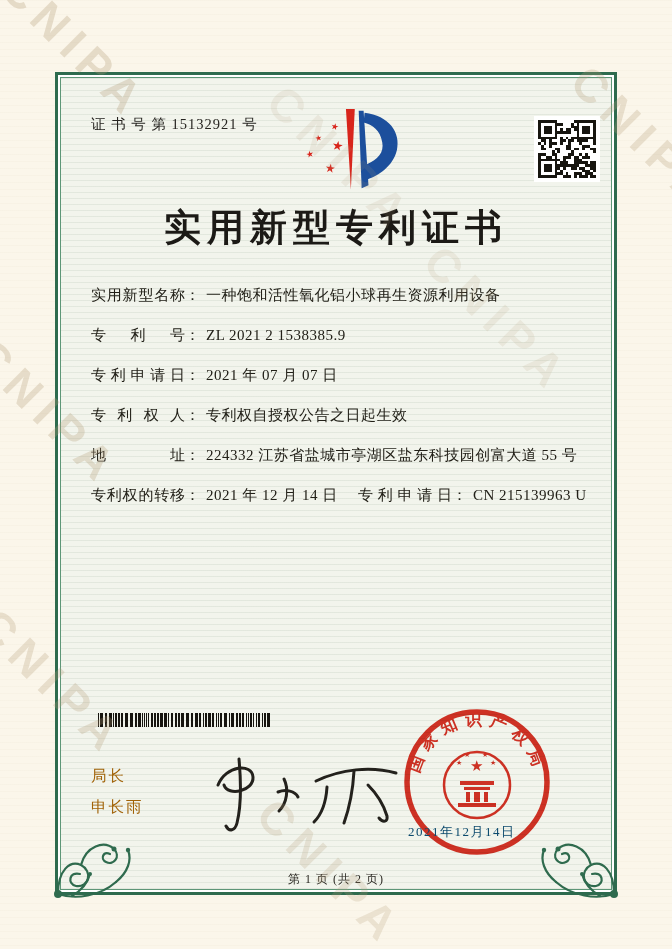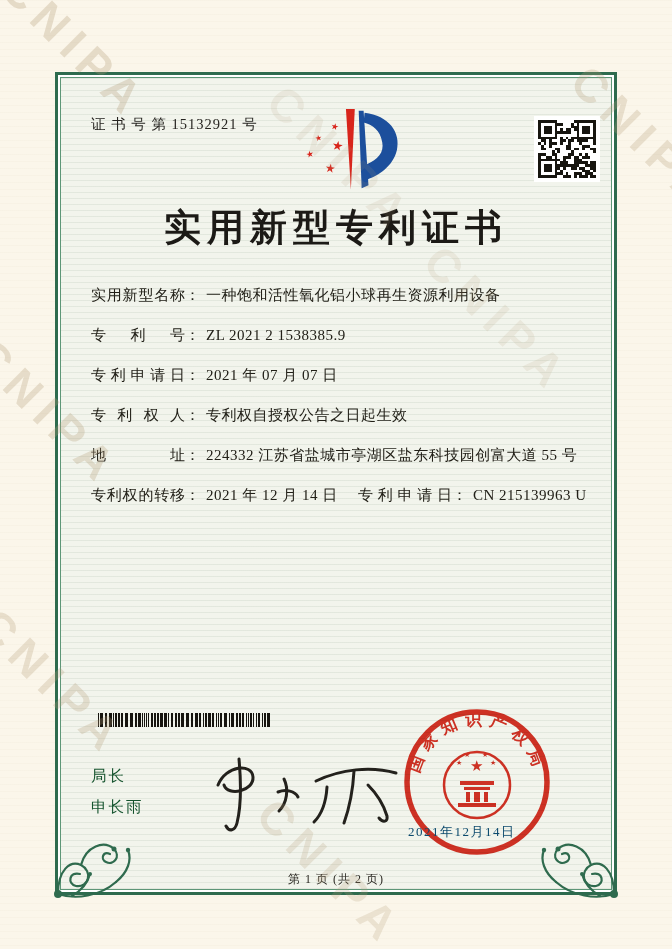--- a/index.html
+++ b/index.html
@@ -39,21 +39,21 @@
   .grant-pair2{position:absolute;left:267px;top:0;}
   
   .paras{position:absolute;left:31px;top:481px;width:502px;font-size:13.5px;line-height:22.4px;
       text-align:justify;color:#26231d;}
   .para{text-indent:2em;letter-spacing:0.4px;}
   
   .barcode{position:absolute;left:40px;top:638px;width:176px;height:14px;font-size:0;white-space:nowrap;overflow:hidden;}
   .barcode span{display:inline-block;height:100%;}
   
   .sig-titles{position:absolute;left:33px;top:685px;font-size:15.5px;line-height:31px;letter-spacing:2px;
-      font-family:"Liberation Sans","DejaVu Sans",sans-serif;color:#14532d;}
+      font-family:"Liberation Sans","DejaVu Sans",sans-serif;color:#a16207;}
   .sig-script{position:absolute;left:138px;top:676px;width:215px;height:90px;}
   
   .seal{position:absolute;left:344px;top:632px;width:150px;height:150px;z-index:5;
       mix-blend-mode:multiply;opacity:0.95;}
   .seal-date{position:absolute;left:350px;top:748px;width:150px;z-index:6;font-size:13px;
       letter-spacing:1.5px;color:#0c4a6e;font-family:"Liberation Serif","DejaVu Serif",serif;}
   
   .page-footer{position:absolute;left:0;top:796px;width:100%;text-align:center;font-size:12px;
       letter-spacing:1px;color:#2b2923;}
   .cont-note{position:absolute;left:252px;top:910px;width:172px;height:30px;line-height:30px;z-index:2;

